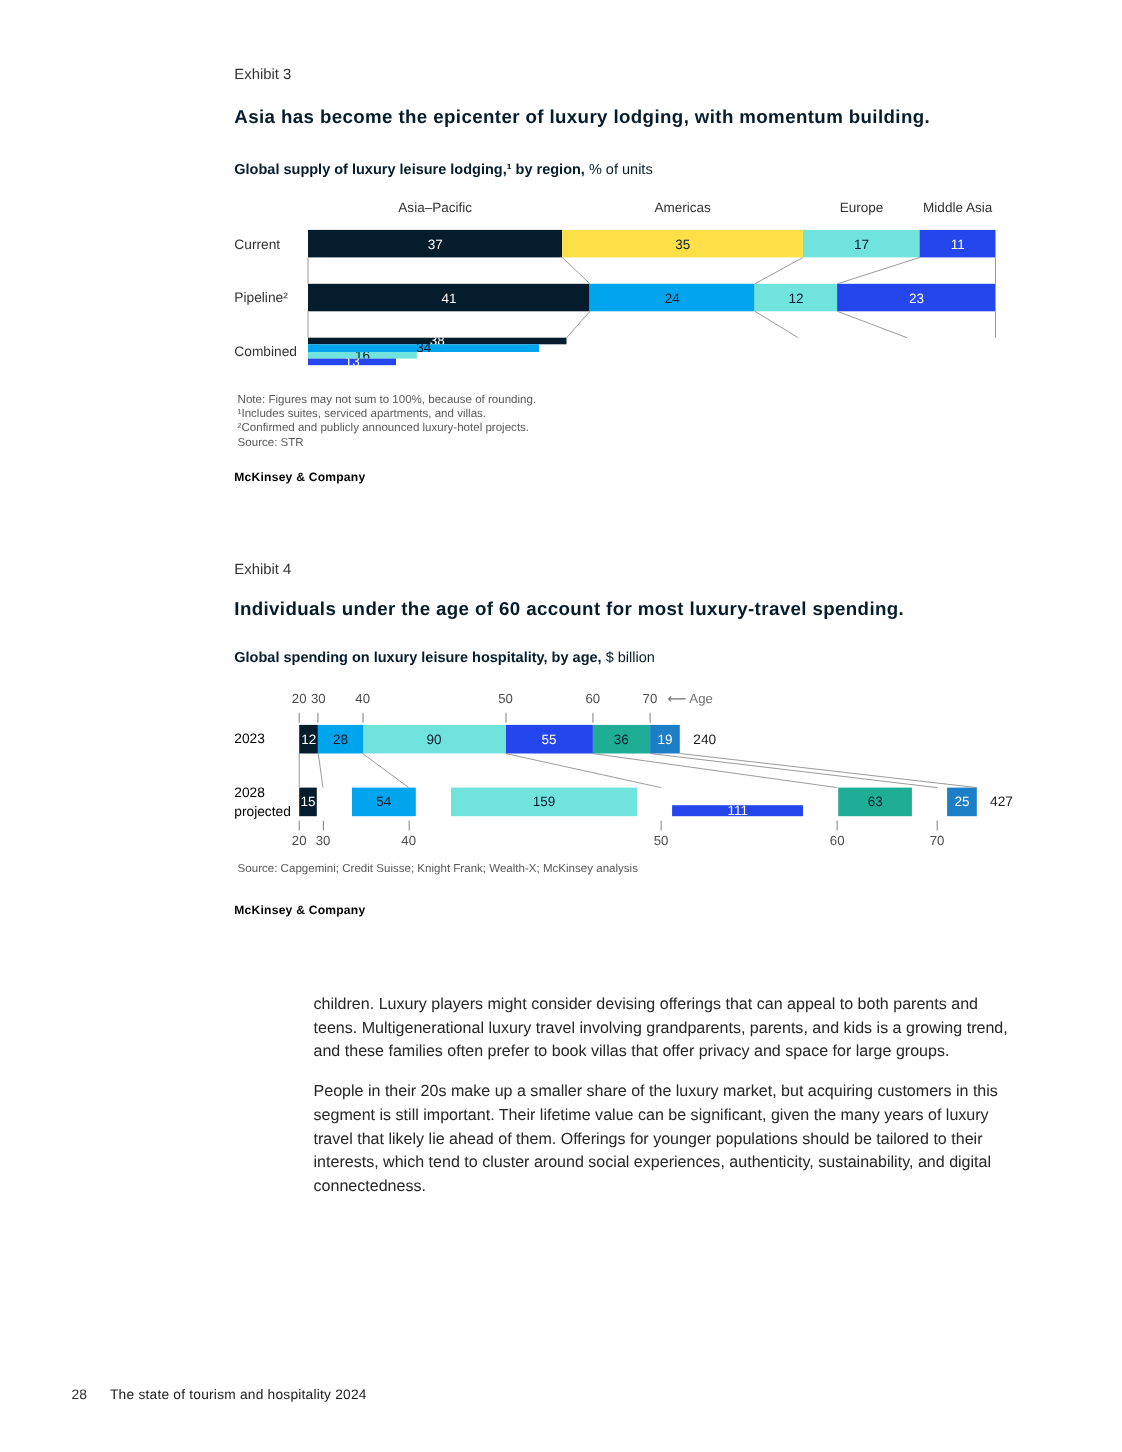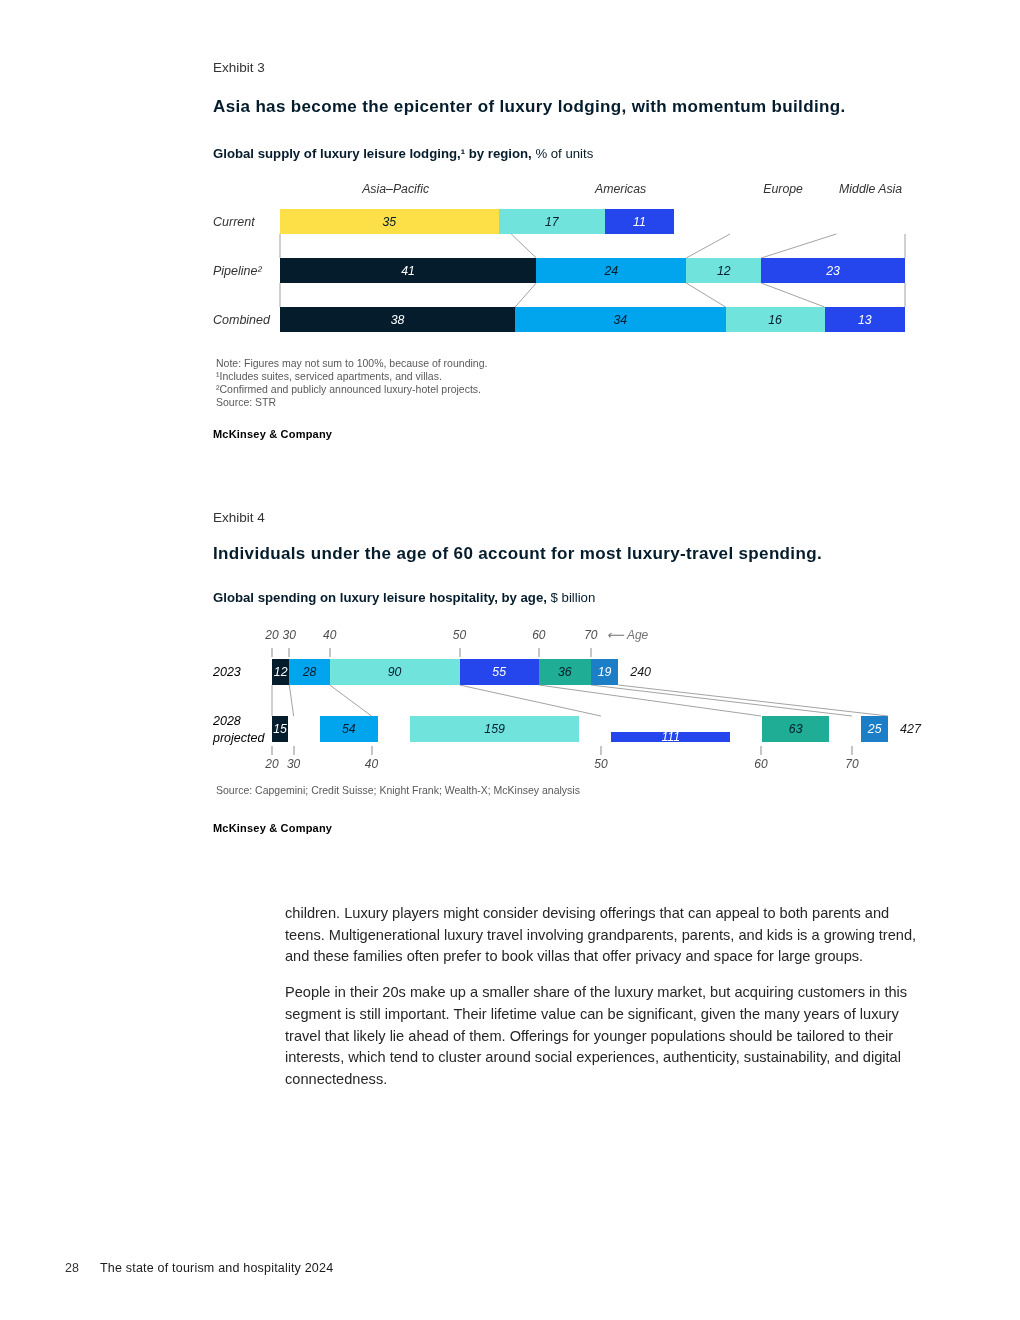--- a/index.html
+++ b/index.html
@@ -8,21 +8,21 @@
   .page { position:relative; width:1020px; height:1320px; background:#fff; overflow:hidden; }
   .abs { position:absolute; }
 
   .exh-label { font-size:13.5px; color:#333; }
   .exh-title { font-size:17px; font-weight:bold; color:#051C2C; letter-spacing:0.35px; white-space:nowrap; }
   .exh-sub { font-size:13.2px; color:#051C2C; white-space:nowrap; }
   .exh-sub b { font-weight:bold; }
   .notes { font-size:10.5px; line-height:13px; color:#595959; }
   .brand { font-size:11px; font-weight:bold; color:#000; letter-spacing:0.2px; }
 
-  .chart { position:absolute;font-style:italic; }
+  .chart { position:absolute; }
   .bar-row { position:absolute; left:0; display:flex; }
   .seg { display:flex; align-items:center; justify-content:center; font-size:12.3px; overflow:hidden; white-space:nowrap; }
 
   .c3-header { position:absolute; top:0; transform:translateX(-50%); font-size:12.3px; color:#333; white-space:nowrap; }
   .c3-rowlabel { position:absolute; left:-67px; width:64px; transform:translateY(-50%); font-size:12.5px; color:#333; white-space:nowrap; }
 
   .age-label { position:absolute; transform:translateX(-50%); font-size:12px; color:#4d4d4d; white-space:nowrap; }
   .age-axis { position:absolute; font-size:12px; color:#737373; white-space:nowrap; }
   .tick { position:absolute; width:1px; height:9px; background:#8c8c8c; transform:translateX(-50%); }
   .total { position:absolute; transform:translateY(-50%); font-size:12.5px; color:#1a1a1a; }
@@ -45,33 +45,34 @@
 
   <div class="abs exh-sub" style="left:213px;top:146px"><b>Global supply of luxury leisure lodging,¹ by region,</b><span> % of units</span></div>
 
   <div class="chart" id="chart3" style="left:280px;top:182px;width:625px;height:152px">
       <div class="c3-header" style="left: 115.625px;">Asia–Pacific</div>
       <div class="c3-header" style="left: 340.625px;">Americas</div>
       <div class="c3-header" style="left: 503.125px;">Europe</div>
       <div class="c3-header" style="left: 590.625px;">Middle Asia</div>
       <div class="c3-rowlabel" style="top: 39.5px;">Current</div>
       <div class="bar-row" style="top: 27px; height: 25px; width: 625px;">
+        <div class="seg" style="width: 37%; background: rgb(5, 28, 44); color: rgb(255, 255, 255);">37</div>
         <div class="seg" style="width: 35%; background: #fde047; color: rgb(5, 28, 44);">35</div>
         <div class="seg" style="width: 17%; background: rgb(111, 227, 220); color: rgb(5, 28, 44);">17</div>
         <div class="seg" style="width: 11%; background: rgb(36, 70, 236); color: rgb(255, 255, 255);">11</div>
       </div>
       <div class="c3-rowlabel" style="top: 88.5px;">Pipeline²</div>
       <div class="bar-row" style="top: 76px; height: 25px; width: 625px;">
         <div class="seg" style="width: 41%; background: rgb(5, 28, 44); color: rgb(255, 255, 255);">41</div>
         <div class="seg" style="width: 24%; background: rgb(0, 165, 238); color: rgb(5, 28, 44);">24</div>
         <div class="seg" style="width: 12%; background: rgb(111, 227, 220); color: rgb(5, 28, 44);">12</div>
         <div class="seg" style="width: 23%; background: rgb(36, 70, 236); color: rgb(255, 255, 255);">23</div>
       </div>
       <div class="c3-rowlabel" style="top: 137.5px;">Combined</div>
-      <div class="bar-row" style="top: 125px; height: 25px; width: 625px;">
+      <div class="bar-row" style="top: 125px; height: 25px; width: 625px; flex-direction: column;">
         <div class="seg" style="width: 37.6238%; background: rgb(5, 28, 44); color: rgb(255, 255, 255);">38</div>
         <div class="seg" style="width: 33.6634%; background: rgb(0, 165, 238); color: rgb(5, 28, 44);">34</div>
         <div class="seg" style="width: 15.8416%; background: rgb(111, 227, 220); color: rgb(5, 28, 44);">16</div>
         <div class="seg" style="width: 12.8713%; background: rgb(36, 70, 236); color: rgb(255, 255, 255);">13</div>
       </div>
       <svg width="625" height="24" style="position: absolute; left: 0px; top: 52px; overflow: visible;">
         <line x1="0" y1="0" x2="0" y2="24" stroke="#8C8C8C" stroke-width="0.8"></line>
         <line x1="231.25" y1="0" x2="256.25" y2="24" stroke="#8C8C8C" stroke-width="0.8"></line>
         <line x1="450" y1="0" x2="406.25" y2="24" stroke="#8C8C8C" stroke-width="0.8"></line>
         <line x1="556.25" y1="0" x2="481.25" y2="24" stroke="#8C8C8C" stroke-width="0.8"></line>

